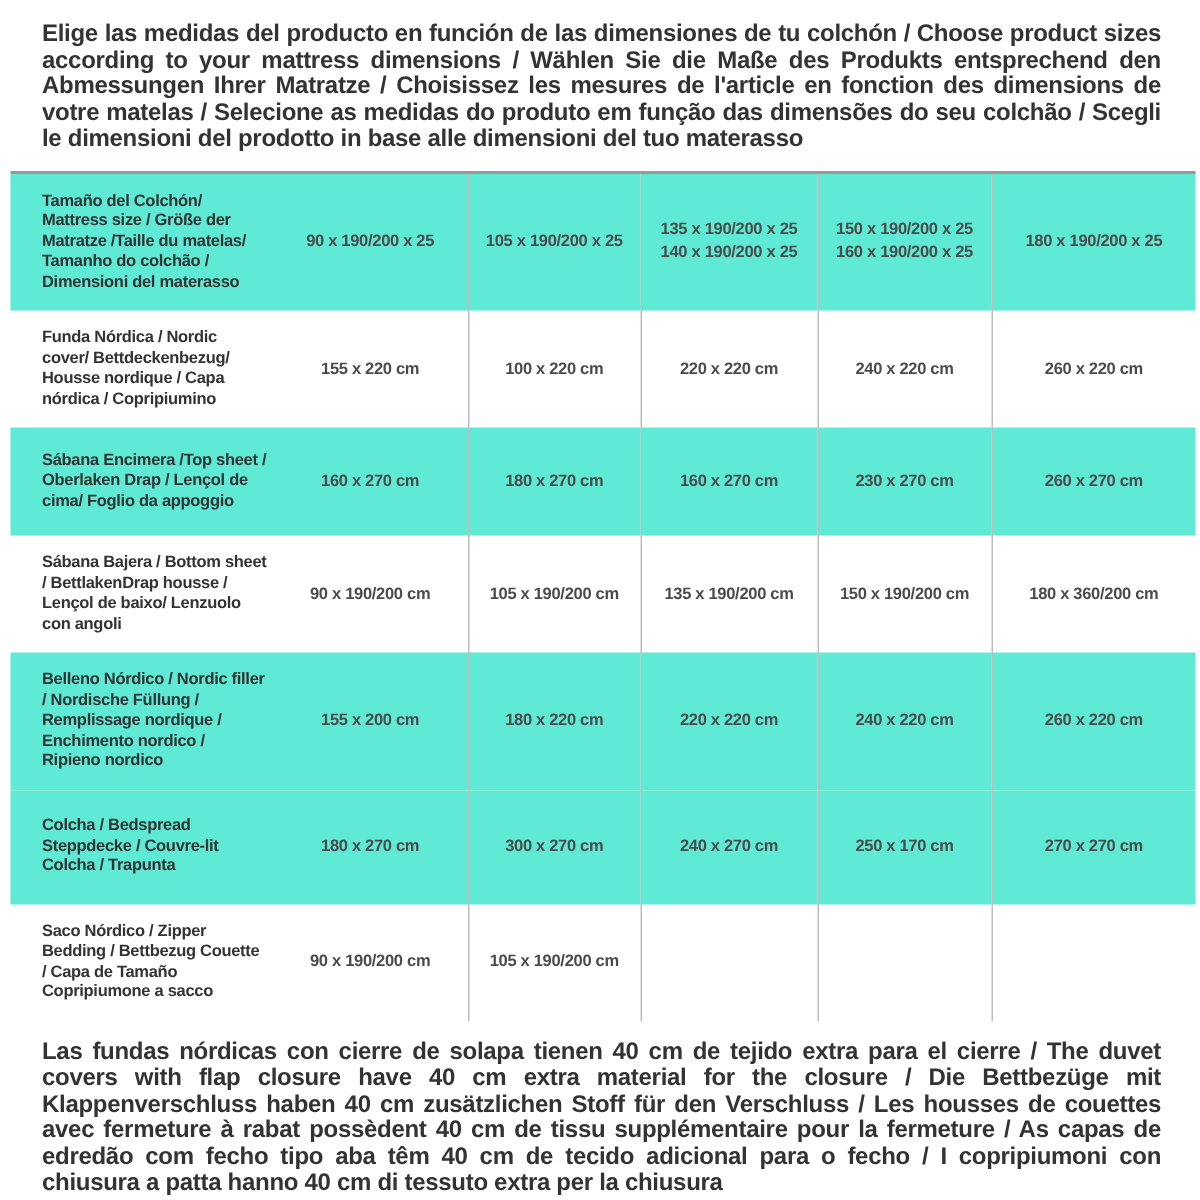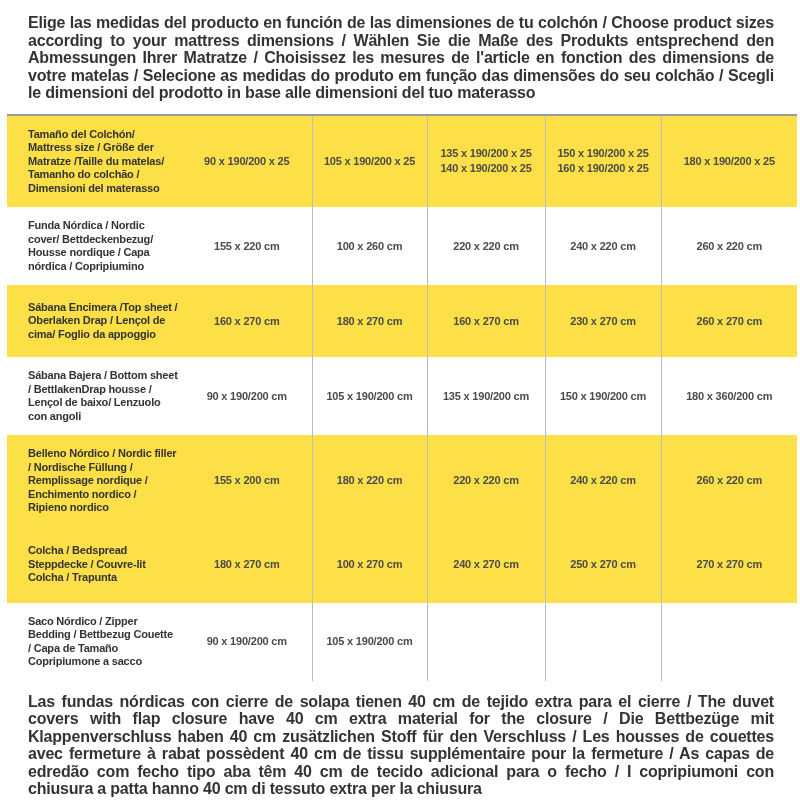--- a/index.html
+++ b/index.html
@@ -42,21 +42,21 @@
   }
   td.val-cell {
     text-align: center;
     font-size: 11px;
     line-height: 15px;
     letter-spacing: -0.2px;
     color: #4b4b4b;
     padding: 6px 2px;
   }
   td.val-cell.sep { border-left: 1px solid #bdbdbd; }
-  tr.stripe { background: #fde047; }
+  tr.stripe { background: #5eead4; }
   tr.h90 td { height: 90px; }
   tr.h75 td { height: 75px; }
   tr.h72 td { height: 72px; }
   tr.h78 td { height: 78px; }
   tr.h82 td { height: 82px; }
   tr.h66 td { height: 66px; }
   tr.h76 td { height: 76px; }
 </style>
 </head>
 <body>
@@ -94,21 +94,21 @@
         <td class="val-cell sep">
             <div>180 x 190/200 x 25</div>
           </td>
       </tr>
       <tr class="h75">
         <td class="label-cell">Funda Nórdica /  Nordic cover/ Bettdeckenbezug/ Housse nordique  / Capa nórdica / Copripiumino</td>
         <td class="val-cell">
             <div>155 x 220 cm</div>
           </td>
         <td class="val-cell sep">
-            <div>100 x 260 cm</div>
+            <div>100 x 220 cm</div>
           </td>
         <td class="val-cell sep">
             <div>220 x 220 cm</div>
           </td>
         <td class="val-cell sep">
             <div>240 x 220 cm</div>
           </td>
         <td class="val-cell sep">
             <div>260 x 220 cm</div>
           </td>
@@ -166,27 +166,27 @@
         <td class="val-cell sep">
             <div>260 x 220 cm</div>
           </td>
       </tr>
       <tr class="stripe h76">
         <td class="label-cell">Colcha / Bedspread Steppdecke / Couvre-lit Colcha / Trapunta</td>
         <td class="val-cell">
             <div>180 x 270 cm</div>
           </td>
         <td class="val-cell sep">
-            <div>100 x 270 cm</div>
+            <div>300 x 270 cm</div>
           </td>
         <td class="val-cell sep">
             <div>240 x 270 cm</div>
           </td>
         <td class="val-cell sep">
-            <div>250 x 270 cm</div>
+            <div>250 x 170 cm</div>
           </td>
         <td class="val-cell sep">
             <div>270 x 270 cm</div>
           </td>
       </tr>
       <tr class="h72">
         <td class="label-cell">Saco Nórdico / Zipper Bedding / Bettbezug Couette  / Capa de Tamaño Copripiumone a sacco</td>
         <td class="val-cell">
             <div>90 x 190/200 cm</div>
           </td>

